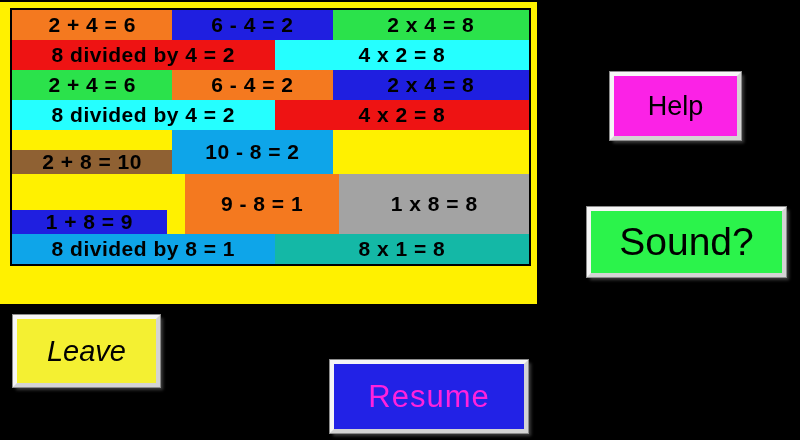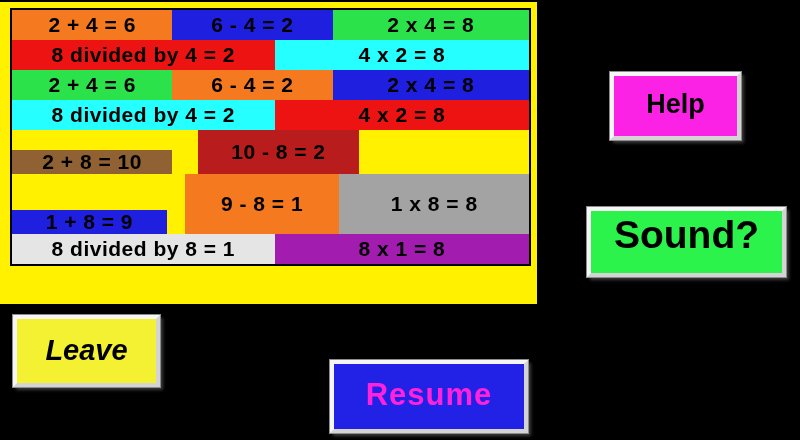--- a/index.html
+++ b/index.html
@@ -39,28 +39,28 @@
     letter-spacing: 0.5px;
     white-space: nowrap;
     cursor: pointer;
   }
 
   
   .game-btn {
     position: absolute;
     box-sizing: border-box;
     display: flex;
-    align-items: flex-end;
+    align-items: center;
     justify-content: center;
     border: 4px solid #f6f6f6;
     border-right-color: #d4d4d4;
     border-bottom-color: #d4d4d4;
     box-shadow: 0 0 0 1px #8c8c8c, 3px 3px 3px rgba(110,110,110,0.55);
     font-family: "Liberation Sans", "DejaVu Sans", sans-serif;
-    font-weight: 700;
+    font-weight: 400;
     color: #000;
     cursor: pointer;
     padding: 16px;
   }
   .btn-help   { left: 610px; top: 72px;  width: 131px; height: 68px; font-size: 27px; }
   .btn-sound  { left: 587px; top: 207px; width: 199px; height: 70px; font-size: 39px; }
   .btn-leave  { left: 13px;  top: 315px; width: 147px; height: 72px; font-size: 29px; font-style: italic; }
   .btn-resume { left: 330px; top: 360px; width: 198px; height: 73px; font-size: 31px; letter-spacing: 1px; }
 </style>
 </head>
@@ -83,30 +83,30 @@
           <div class="fact-cell" style="background: rgb(43, 226, 75); width: 31%; color: rgb(0, 0, 0);">2 + 4 = 6</div>
           <div class="fact-cell" style="background: rgb(244, 121, 31); width: 31%; color: rgb(0, 0, 0);">6 - 4 = 2</div>
           <div class="fact-cell" style="background: rgb(31, 31, 224); width: 38%; color: rgb(0, 0, 0);">2 x 4 = 8</div>
         </div>
         <div class="fact-row">
           <div class="fact-cell" style="background: rgb(37, 255, 255); width: 50.8%; color: rgb(0, 0, 0);">8 divided by 4 = 2</div>
           <div class="fact-cell" style="background: rgb(238, 19, 19); width: 49.2%; color: rgb(0, 0, 0);">4 x 2 = 8</div>
         </div>
         <div class="fact-row">
           <div class="fact-cell" style="background: rgb(143, 97, 51); width: 31%; color: rgb(0, 0, 0); margin-top: 20px;">2 + 8 = 10</div>
-          <div class="fact-cell" style="background: #b91c1c; width: 31%; color: rgb(0, 0, 0); margin-left: 26px;">10 - 8 = 2</div>
+          <div class="fact-cell" style="background: #0ea5e9; width: 31%; color: rgb(0, 0, 0);">10 - 8 = 2</div>
         </div>
         <div class="fact-row">
           <div class="fact-cell" style="background: rgb(31, 31, 224); width: 31%; color: rgb(0, 0, 0); margin-top: 36px;">1 + 8 = 9</div>
           <div class="fact-cell" style="background: rgb(244, 121, 31); width: 31%; color: rgb(0, 0, 0); margin-left: 18px;">9 - 8 = 1</div>
           <div class="fact-cell" style="background: #a3a3a3; width: 38%; color: rgb(0, 0, 0);">1 x 8 = 8</div>
         </div>
         <div class="fact-row">
-          <div class="fact-cell" style="background: #e5e5e5; width: 50.8%; color: rgb(0, 0, 0);">8 divided by 8 = 1</div>
-          <div class="fact-cell" style="background: #a21caf; width: 49.2%; color: rgb(0, 0, 0);">8 x 1 = 8</div>
+          <div class="fact-cell" style="background: #0ea5e9; width: 50.8%; color: rgb(0, 0, 0);">8 divided by 8 = 1</div>
+          <div class="fact-cell" style="background: #14b8a6; width: 49.2%; color: rgb(0, 0, 0);">8 x 1 = 8</div>
         </div>
       </div>
   </div>
 
   <button class="game-btn btn-help" style="background: rgb(251, 34, 230); color: rgb(0, 0, 0);">
     <span>Help</span>
   </button>
 
   <button class="game-btn btn-sound" style="background: rgb(43, 243, 75); color: rgb(0, 0, 0);">
     <span>Sound?</span>

